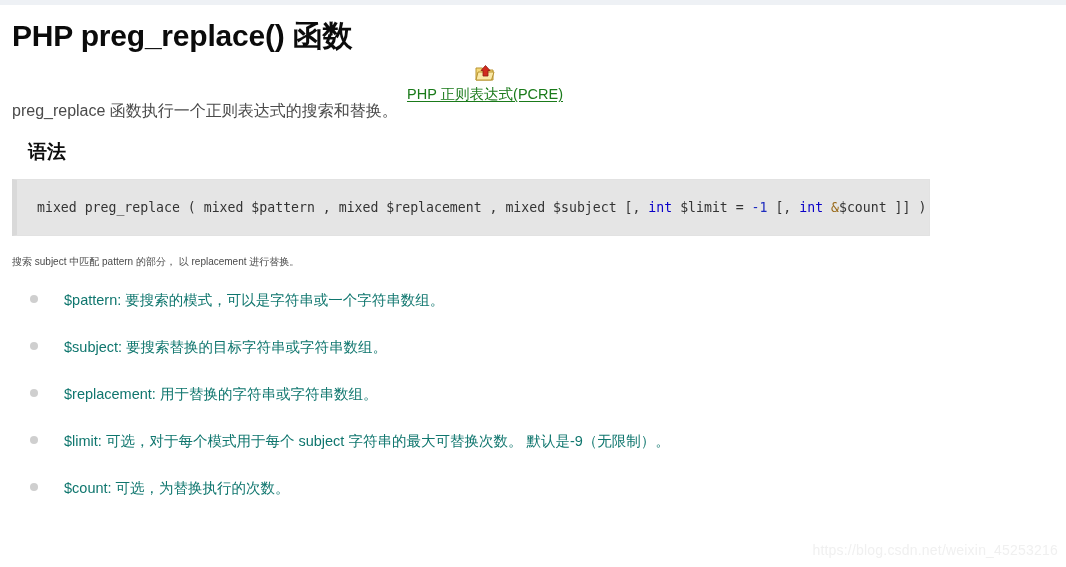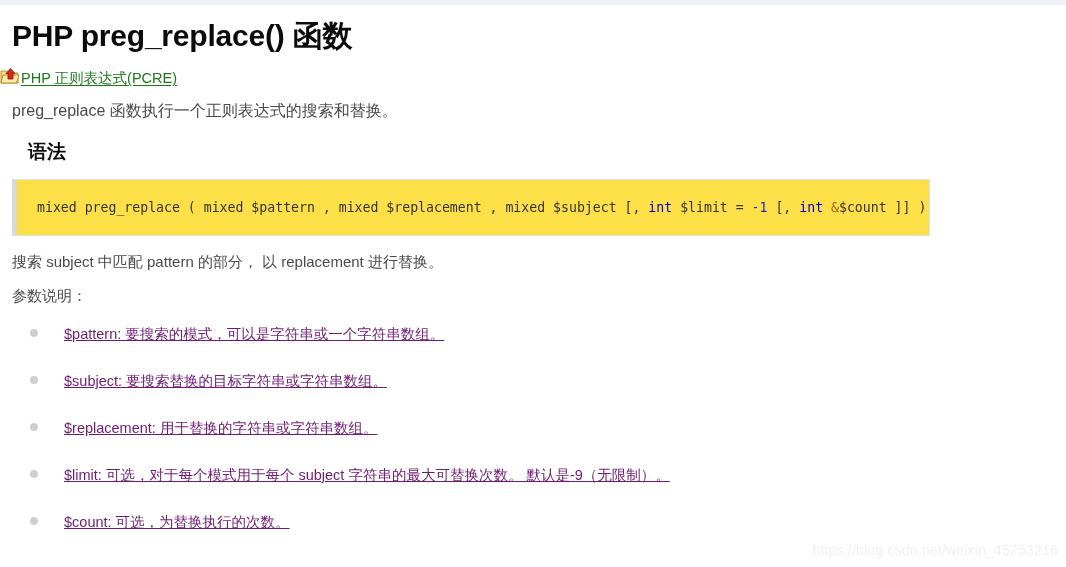--- a/index.html
+++ b/index.html
@@ -40,24 +40,25 @@
     padding: 12px 0 0 12px;
     font-size: 30px;
     line-height: 38px;
     font-weight: bold;
     color: #0b0b0b;
     letter-spacing: -0.2px;
   }
 
   .parent-link-row {
     margin: 12px 0 0 0;
-    padding-left: 0;
+    padding-left: 28px;
     display: flex;
     align-items: center;
     height: 22px;
+    flex-direction: column;
   }
   .folder-up-icon {
     width: 20px;
     height: 20px;
     flex: 0 0 20px;
     display: block;
     margin-right: 1px;
     margin-top: -3px;
   }
   .parent-link {
@@ -82,21 +83,21 @@
     margin: 18px 0 0 16px;
     padding-left: 12px;
     font-size: 19px;
     line-height: 26px;
     font-weight: bold;
     color: #0d0d0d;
   }
 
   .code-block {
     margin: 14px 12px 0 12px;
-    background: #fde047;
+    background: #e5e5e5;
     border: 1px solid #e2e2e2;
     border-left: 5px solid #d9d9d9;
     box-sizing: border-box;
     height: 57px;
     display: flex;
     align-items: center;
     overflow: hidden;
   }
   .code-line {
     padding: 0 0 0 20px;
@@ -107,39 +108,38 @@
     color: #333333;
   }
   .tok-plain  { color: #333333; }
   .tok-type   { color: #0a00c8; }
   .tok-num    { color: #1d2bbf; }
   .tok-amp    { color: #9a6b1b; }
 
   .desc-para {
     margin: 16px 0 0 0;
     padding-left: 12px;
-    font-size: 15px;
+    font-size: 10px;
     line-height: 20px;
     color: #4a4a4a;
   }
   .desc-para.tight { margin-top: 14px; }
 
   .param-list {
     margin: 18px 0 0 0;
     padding: 0;
     list-style: none;
   }
   .param-item {
     position: relative;
     padding-left: 64px;
     margin-bottom: 27px;
     font-size: 14.5px;
     line-height: 20px;
-    color: #701a75;
-    text-decoration: underline;
+    color: #0f766e;
   }
   .param-bullet {
     position: absolute;
     left: 30px;
     top: 5px;
     width: 8px;
     height: 8px;
     border-radius: 50%;
     background: #cfcfcf;
     display: block;
@@ -180,21 +180,20 @@
   <p class="intro-para">preg_replace 函数执行一个正则表达式的搜索和替换。</p>
 
   <h2 class="section-heading">语法</h2>
 
   <div class="code-block">
     <code class="code-line" id="code-line"><span class="tok-plain">mixed preg_replace ( mixed $pattern , mixed $replacement , mixed $subject [, </span><span class="tok-type">int</span><span class="tok-plain"> $limit = </span><span class="tok-num">-1</span><span class="tok-plain"> [, </span><span class="tok-type">int</span><span class="tok-plain"> </span><span class="tok-amp">&amp;</span><span class="tok-plain">$count ]] )</span></code>
   </div>
 
   <p class="desc-para">搜索 subject 中匹配 pattern 的部分， 以 replacement 进行替换。</p>
 
-  <p class="desc-para tight">参数说明：</p>
 
   <ul class="param-list" id="param-list">
       <li class="param-item"><span class="param-bullet"></span><span>$pattern: 要搜索的模式，可以是字符串或一个字符串数组。</span></li>
       <li class="param-item"><span class="param-bullet"></span><span>$subject: 要搜索替换的目标字符串或字符串数组。</span></li>
       <li class="param-item"><span class="param-bullet"></span><span>$replacement: 用于替换的字符串或字符串数组。</span></li>
       <li class="param-item"><span class="param-bullet"></span><span>$limit: 可选，对于每个模式用于每个 subject 字符串的最大可替换次数。 默认是-9（无限制）。</span></li>
       <li class="param-item"><span class="param-bullet"></span><span>$count: 可选，为替换执行的次数。</span></li>
     </ul>
 
 </div>

